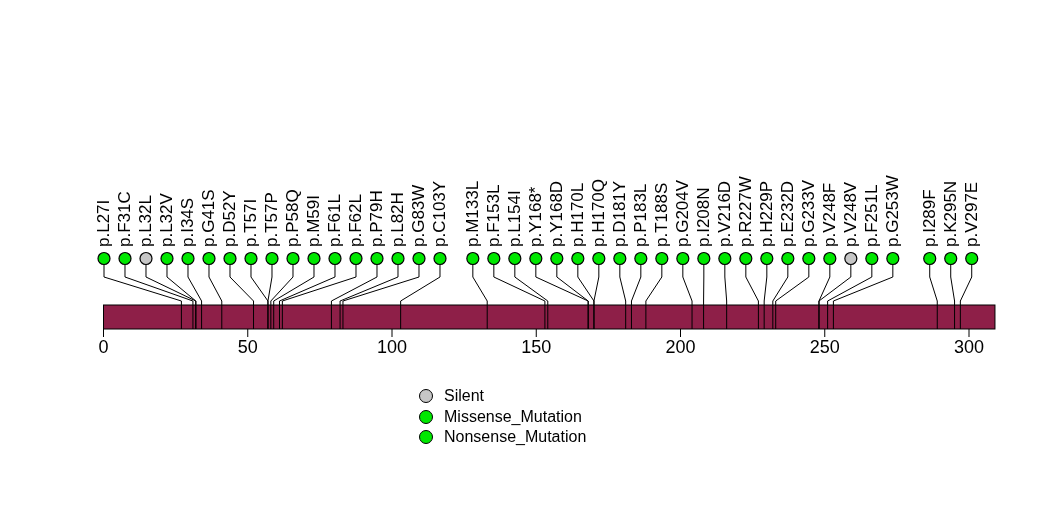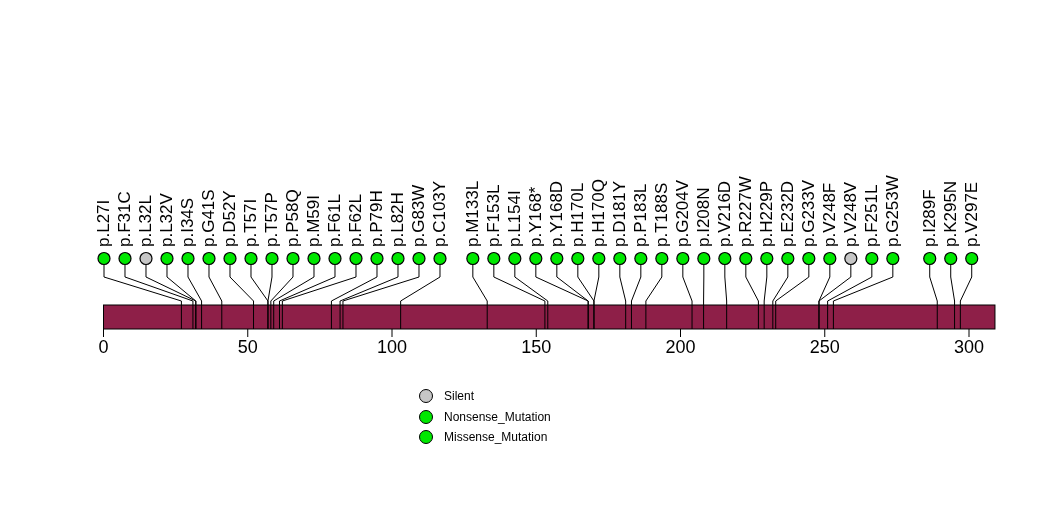--- a/index.html
+++ b/index.html
@@ -28,21 +28,21 @@
   }
   .swatch {
     width: 12px;
     height: 12px;
     border-radius: 50%;
     border: 1px solid #000000;
     margin-right: 11px;
     flex: 0 0 auto;
   }
   .legend-label {
-    font-size: 12px;
+    font-size: 16px;
     color: #000000;
     white-space: nowrap;
   }
 </style>
 </head>
 <body>
 
 <div class="stage">
 
   <svg id="plot" width="1047" height="524" viewBox="0 0 1047 524">
@@ -186,21 +186,21 @@
       <text x="971.7283333333335" y="247" dy="5" transform="rotate(-90 971.7283333333335 247)" text-anchor="start" font-size="17">p.V297E</text>
     </svg>
 
   <div class="legend">
     <div class="legend-row">
       <span class="swatch" style="background: rgb(198, 198, 198);"></span>
       <span class="legend-label">Silent</span>
     </div>
     <div class="legend-row">
       <span class="swatch" style="background: rgb(0, 232, 0);"></span>
-      <span class="legend-label">Nonsense_Mutation</span>
+      <span class="legend-label">Missense_Mutation</span>
     </div>
     <div class="legend-row">
       <span class="swatch" style="background: rgb(0, 232, 0);"></span>
-      <span class="legend-label">Missense_Mutation</span>
+      <span class="legend-label">Nonsense_Mutation</span>
     </div>
   </div>
 
 </div>
 
 </body></html>

